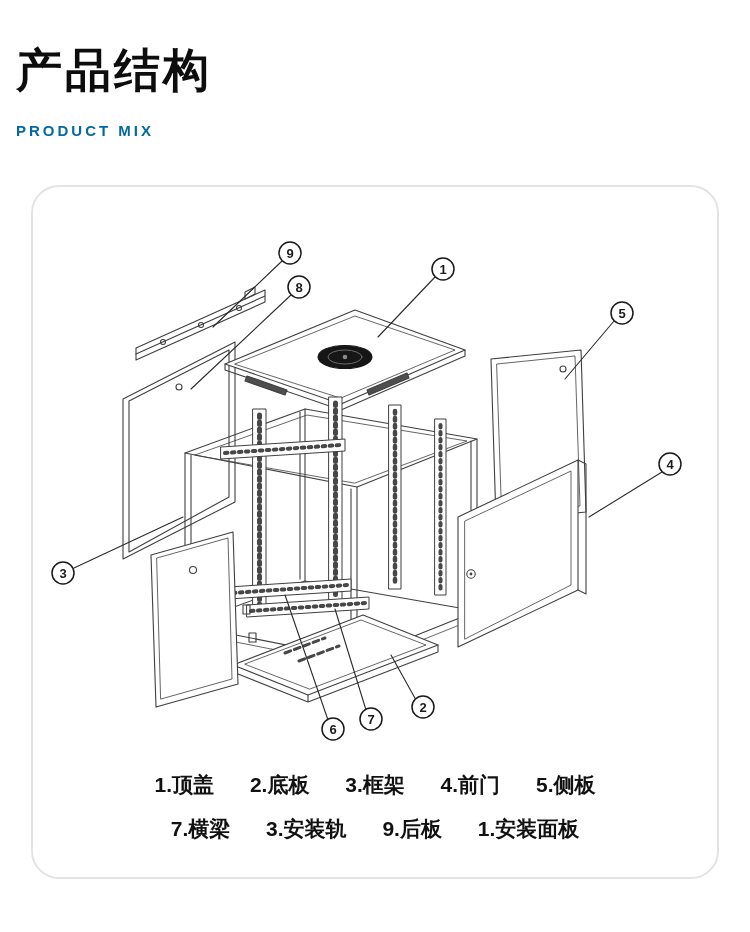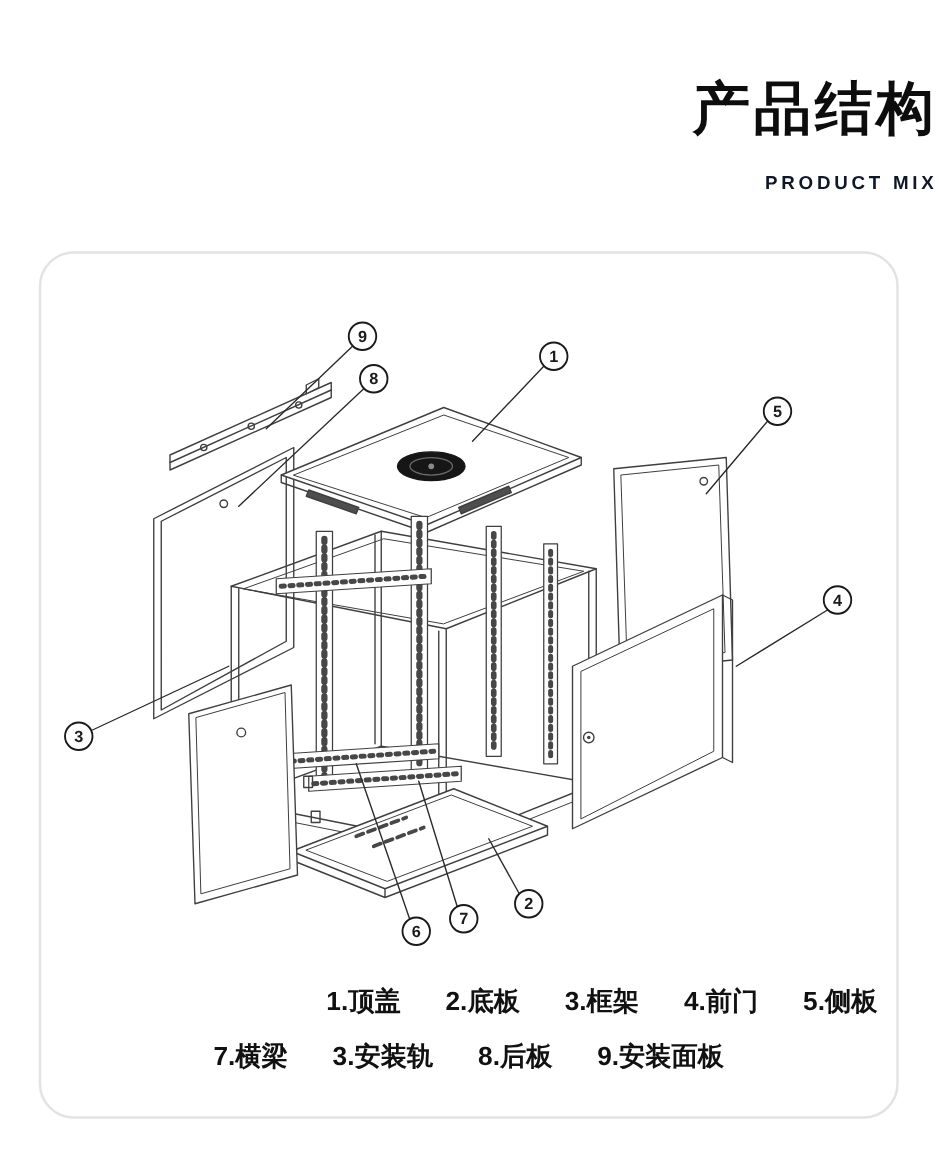--- a/index.html
+++ b/index.html
@@ -5,34 +5,34 @@
   * { box-sizing: border-box; }
   html, body { margin: 0; padding: 0; }
   body {
     width: 750px;
     height: 932px;
     background: #ffffff;
     font-family: "Liberation Sans", sans-serif;
     color: #111111;
     overflow: hidden;
   }
-  .header { text-align: right; padding-top: 56px; margin-left: 16px; }
+  .header { text-align: left; padding-top: 40px; margin-left: 16px; }
   .title {
     margin: 0;
     font-size: 46px;
     font-weight: 800;
     letter-spacing: 3px;
     color: #0d0d0d;
   }
   .subtitle {
     margin-top: 20px;
     font-size: 15px;
     font-weight: 600;
     letter-spacing: 3px;
-    color: #0f172a;
+    color: #0369a1;
   }
   .diagram-box {
     position: relative;
     width: 688px;
     height: 694px;
     margin: 46px auto 0;
     border: 2px solid #e3e3e3;
     border-radius: 28px;
     background: #ffffff;
   }
@@ -40,21 +40,21 @@
   .legend {
     position: absolute;
     left: 0; right: 0;
     bottom: 34px;
     text-align: center;
     font-size: 21px;
     font-weight: 700;
     color: #111111;
   }
   .legend-row { margin-top: 16px; white-space: nowrap; }
-  .legend-row:first-child { margin-top: 0; text-align: right; }
+  .legend-row:first-child { margin-top: 0; }
   .legend-item { display: inline-block; margin: 0 15px; }
   text.callout-num {
     font-family: "Liberation Sans", sans-serif;
     font-size: 13px;
     font-weight: 600;
     fill: #1a1a1a;
   }
 </style>
 </head>
 <body>
@@ -223,18 +223,18 @@
     <div class="legend-row">
       <span class="legend-item">1.顶盖</span>
       <span class="legend-item">2.底板</span>
       <span class="legend-item">3.框架</span>
       <span class="legend-item">4.前门</span>
       <span class="legend-item">5.侧板</span>
     </div>
     <div class="legend-row">
       <span class="legend-item">7.横梁</span>
       <span class="legend-item">3.安装轨</span>
-      <span class="legend-item">8.后板</span>
-      <span class="legend-item">9.安装面板</span>
+      <span class="legend-item">9.后板</span>
+      <span class="legend-item">1.安装面板</span>
     </div>
   </div>
 
 </div>
 
 </body></html>

